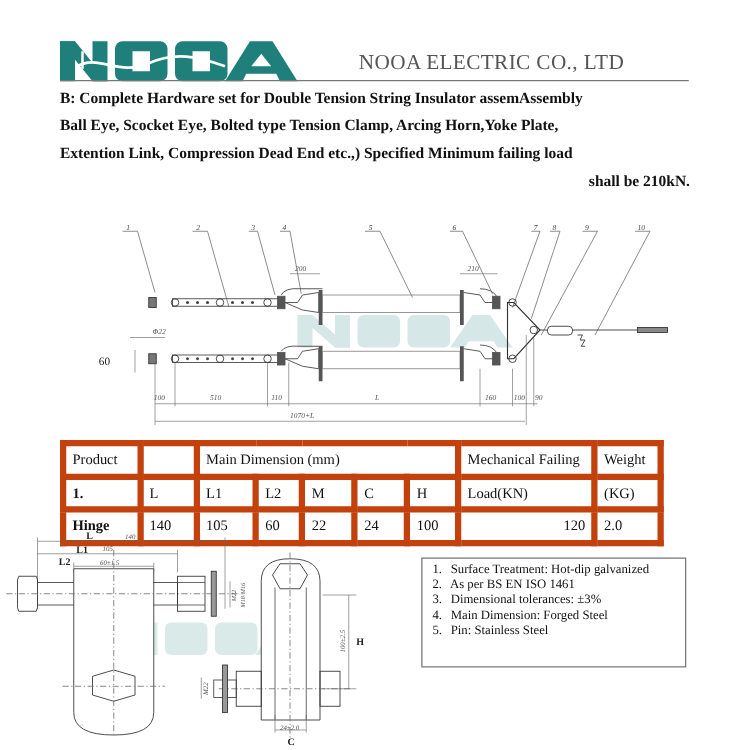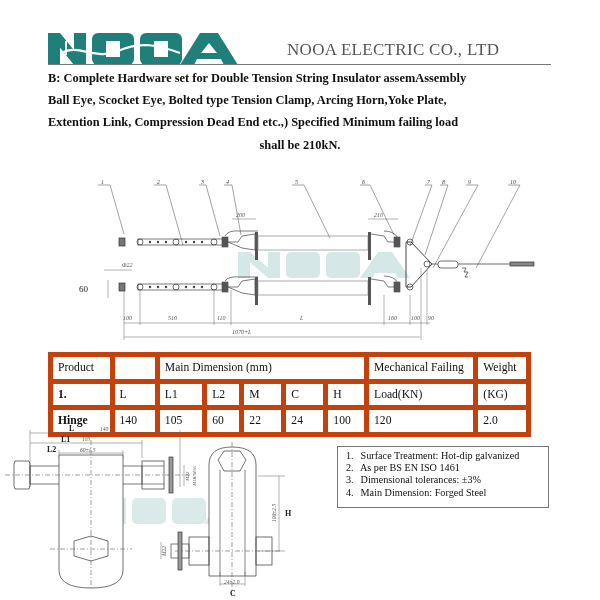--- a/index.html
+++ b/index.html
@@ -7,23 +7,23 @@
   .abs { position:absolute; }
   .logo { left:48px; top:31px; width:192px; height:36px; }
   .company { left:287px; top:40px; font-size:17px; color:#555; letter-spacing:0.3px; white-space:nowrap;font-family:Liberation Serif, serif; }
   .hr { left:48px; top:64px; width:503px; height:1px; background:#777; }
   .desc { left:48px; top:67px; width:504px; font-weight:bold; font-size:12.4px; line-height:22.2px; text-align:justify; }
   .desc p { margin:0; }
   .drawing { left:0; top:176px; width:600px; height:170px; }
   table.spec { position:absolute; left:48px; top:352px; width:483px; border-collapse:collapse; font-size:11.6px; }
   table.spec td { border:5px solid #c2410c; padding:0 5px; height:21.5px; vertical-align:middle; }
   table.spec td.b { font-weight:bold; }
-  table.spec td.c { text-align:left; }
+  table.spec td.c { text-align:right; }
   .hinge { left:0; top:420px; width:330px; height:180px; }
-  .notes { left:337px; top:446px; width:212px; height:62px; border:1px solid #777; font-size:10.2px; line-height:12.2px; padding:3px 0 0 8px; box-sizing:border-box; }
+  .notes { left:337px; top:446px; width:212px; height:88px; border:1px solid #777; font-size:10.2px; line-height:12.2px; padding:3px 0 0 8px; box-sizing:border-box; }
   .notes div { white-space:nowrap; }
   .notes .n { display:inline-block; width:12px; }
 </style>
 </head>
 <body>
 
 <div class="abs logo">
   <svg width="192" height="36" viewBox="0 0 192 36">
     <g fill="#1f7f7a">
 
@@ -47,21 +47,21 @@
   </svg>
 </div>
 
 <div class="abs company">NOOA ELECTRIC CO., LTD</div>
 <div class="abs hr"></div>
 
 <div class="abs desc">
   <p>B: Complete Hardware set for Double Tension String Insulator assemAssembly</p>
   <p>Ball Eye, Scocket Eye, Bolted type Tension Clamp, Arcing Horn,Yoke Plate,</p>
   <p>Extention Link, Compression Dead End etc.,) Specified Minimum failing load</p>
-  <p style="text-align:center">shall be 210kN.</p>
+  <p style="text-align:right">shall be 210kN.</p>
 </div>
 
 <div class="abs drawing">
   <svg width="600" height="170" viewBox="0 176 600 170" font-family="Liberation Serif, serif" font-style="italic" font-size="6" fill="none" stroke="#555" stroke-width="0.7">
 
     <g opacity="0.18" fill="#1f7f7a" stroke="none">
       <rect x="238" y="252" width="12" height="26"></rect>
       <rect x="268" y="252" width="12" height="26"></rect>
       <polygon points="238,252 250,252 280,278 268,278"></polygon>
       <rect x="286" y="252" width="34" height="26" rx="5"></rect>
@@ -303,13 +303,14 @@
       <text x="0" y="0" transform="translate(166,556) rotate(-90)">M22</text>
     </g>
   </svg>
 </div>
 
 <div class="abs notes">
   <div><span class="n">1.</span> <span>Surface Treatment: Hot-dip galvanized</span></div>
   <div><span class="n">2.</span> <span>As per BS EN ISO 1461</span></div>
   <div><span class="n">3.</span> <span>Dimensional tolerances:  ±3%</span></div>
   <div><span class="n">4.</span> <span>Main Dimension: Forged Steel</span></div>
+  <div><span class="n">5.</span> <span>Pin: Stainless Steel</span></div>
 </div>
 
 </body></html>

